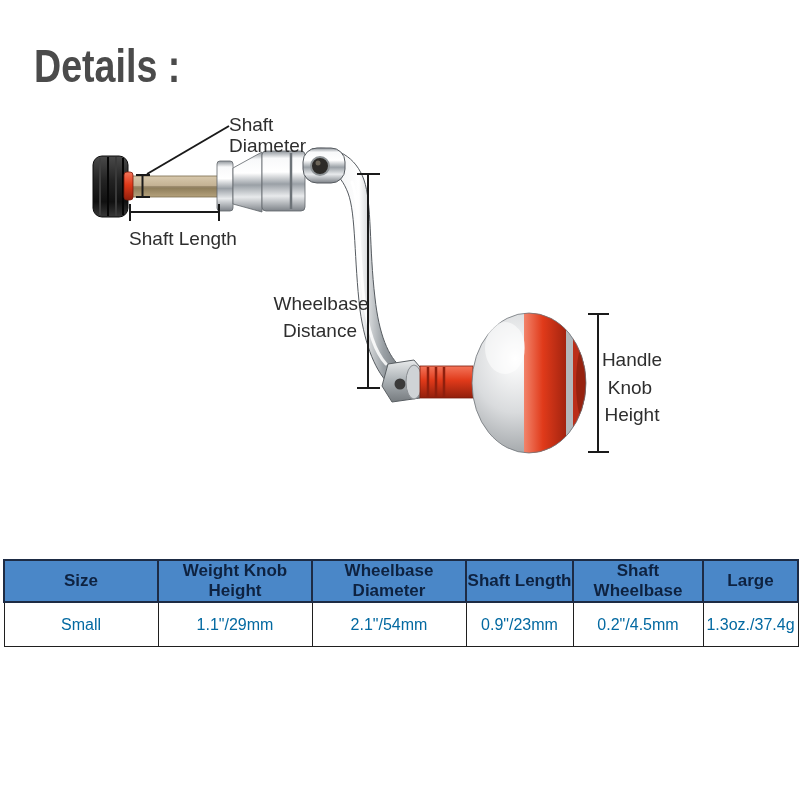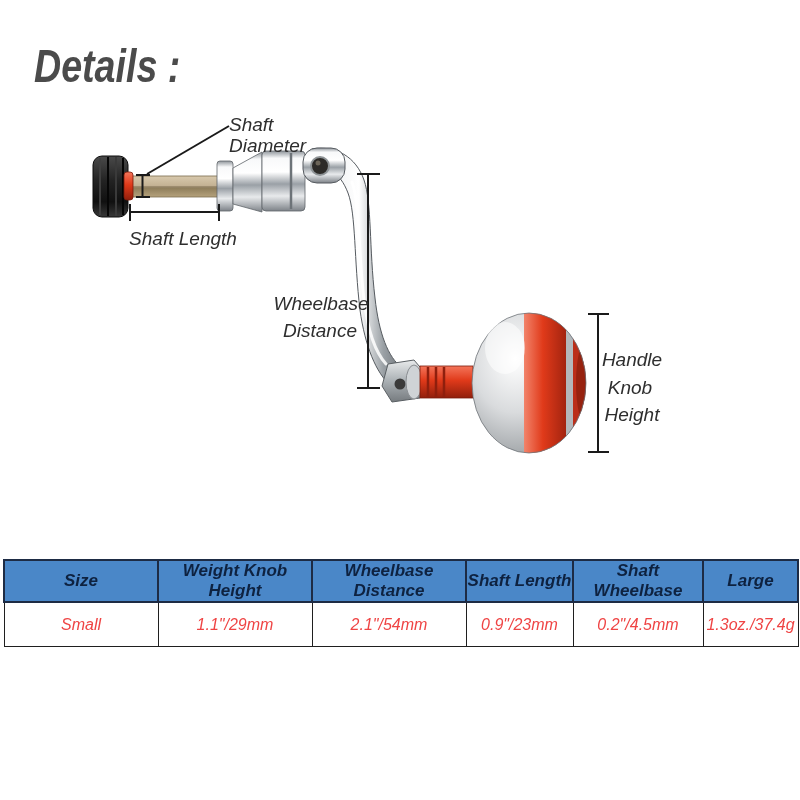--- a/index.html
+++ b/index.html
@@ -1,19 +1,18 @@
 <!DOCTYPE html>
 <html><head>
 <meta charset="utf-8">
 <style>
   html,body{margin:0;padding:0;background:#ffffff;}
   #page{
     position:relative;width:800px;height:800px;background:#ffffff;overflow:hidden;
     font-family:"Liberation Sans","DejaVu Sans",sans-serif;
-    font-style:italic;
   }
   #title{
     position:absolute;left:34px;top:38px;
     font-size:47px;font-weight:700;color:#4b4b4b;
     letter-spacing:0px;transform:scaleX(0.80);transform-origin:left top;
     white-space:nowrap;
   }
   #diagram{position:absolute;left:0;top:0;width:800px;height:520px;}
   svg text{
     font-family:"Liberation Sans","DejaVu Sans",sans-serif;
@@ -21,21 +20,21 @@
   }
   #spec-table{
     position:absolute;left:3px;top:559px;width:794px;
     border-collapse:collapse;table-layout:fixed;
   }
   #spec-table th{
     background:#4a87c8;color:#0e2240;border:2px solid #1d2b44;
     font-size:17px;font-weight:600;height:40px;text-align:center;padding:0;
   }
   #spec-table td{
-    background:#ffffff;color:#ef4444;border:1px solid #1f1f1f;
+    background:#ffffff;color:#0369a1;border:1px solid #1f1f1f;
     font-size:16px;font-weight:400;height:43px;text-align:center;padding:0;
   }
 </style>
 </head>
 <body>
 
 <div id="page">
 
   <div id="title">Details :</div>
 
@@ -191,21 +190,21 @@
         <col style="width:154px">
         <col style="width:154px">
       <col style="width:107px">
         <col style="width:130px">
         <col style="width:95px">
     </colgroup>
     <thead>
       <tr>
         <th>Size</th>
         <th>Weight Knob Height</th>
-        <th>Wheelbase Distance</th>
+        <th>Wheelbase Diameter</th>
         <th>Shaft Length</th>
         <th>Shaft Wheelbase</th>
         <th>Large</th>
       </tr>
     </thead>
     <tbody>
       <tr>
         <td>Small</td>
         <td>1.1"/29mm</td>
         <td>2.1"/54mm</td>

